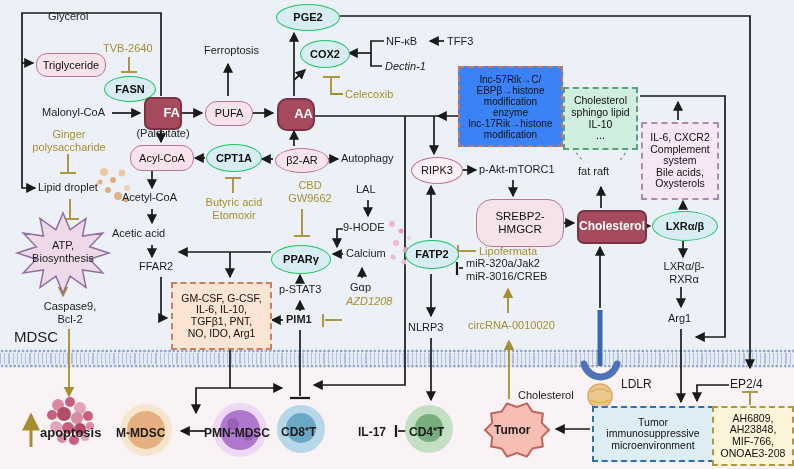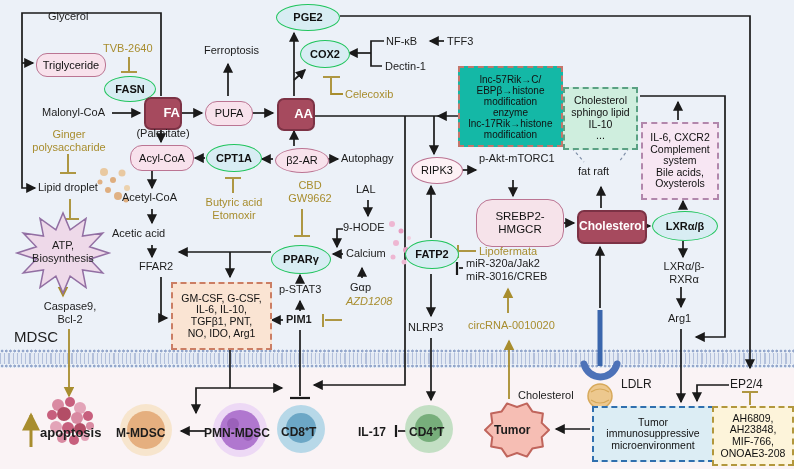--- a/index.html
+++ b/index.html
@@ -207,39 +207,39 @@
       <circle cx="600" cy="396" r="12" fill="#edc88e" stroke="#d7a95b" stroke-width="1.5"></circle>
       <path d="M591,392 q9,-6 18,0" stroke="#d7a95b" stroke-width="1.2" fill="none"></path>
       <path d="M591,400 q9,6 18,0" stroke="#d7a95b" stroke-width="1.2" fill="none"></path>
     </g>
   </svg>
 
   <div class="shape ell teal" style="left:104px;top:76px;width:50px;height:24px;"><span>FASN</span></div>
   <div class="shape pink" style="left:36px;top:53px;width:68px;height:22px;border-radius:11px;"><span>Triglyceride</span></div>
   <div class="shape dark" style="left:144px;top:97px;width:34px;height:29px;"><span>FA</span></div>
   <div class="shape pink" style="left:205px;top:101px;width:46px;height:23px;border-radius:12px;"><span>PUFA</span></div>
-  <div class="shape dark" style="left:277px;top:98px;width:34px;height:29px;"><span>AA</span></div>
+  <div class="shape dark" style="left:277px;top:98px;width:34px;height:29px;border-radius:10px;"><span>AA</span></div>
   <div class="shape ell teal" style="left:276px;top:4px;width:62px;height:25px;"><span>PGE2</span></div>
   <div class="shape ell teal" style="left:300px;top:40px;width:48px;height:26px;"><span>COX2</span></div>
   <div class="shape pink" style="left:130px;top:145px;width:62px;height:24px;border-radius:12px;"><span>Acyl-CoA</span></div>
   <div class="shape ell teal" style="left:206px;top:144px;width:54px;height:26px;"><span>CPT1A</span></div>
   <div class="shape ell pink" style="left:275px;top:148px;width:52px;height:23px;"><span>β2-AR</span></div>
   <div class="shape ell teal" style="left:271px;top:245px;width:58px;height:27px;"><span>PPARγ</span></div>
   <div class="shape ell pink" style="left:411px;top:157px;width:50px;height:25px;background:#fdf1f5;"><span>RIPK3</span></div>
   <div class="shape ell teal" style="left:405px;top:240px;width:52px;height:27px;"><span>FATP2</span></div>
   <div class="shape pink" style="left:476px;top:199px;width:86px;height:46px;border-radius:16px;background:#f6e3ea;font-size:11.5px;"><span>SREBP2-
 HMGCR</span></div>
   <div class="shape dark" style="left:577px;top:210px;width:66px;height:30px;font-size:12px;"><span>Cholesterol</span></div>
   <div class="shape ell teal" style="left:652px;top:211px;width:64px;height:28px;"><span>LXRα/β</span></div>
 
   <div class="shape dash" style="left:171px;top:282px;width:97px;height:64px;background:#fae4d3;border-color:#cb7e64;"><span>GM-CSF, G-CSF,
 IL-6, IL-10,
 TGFβ1, PNT,
 NO, IDO, Arg1</span></div>
-  <div class="shape dash" style="left:458px;top:66px;width:101px;height:77px;background:#14b8a6;border-color:#c5766b;font-size:10px;"><span>lnc-57Rik→C/
+  <div class="shape dash" style="left:458px;top:66px;width:101px;height:77px;background:#3b82f6;border-color:#c5766b;font-size:10px;"><span>lnc-57Rik→C/
 EBPβ→histone
 modification
 enzyme
 lnc-17Rik→histone
 modification</span></div>
   <div class="shape dash" style="left:563px;top:87px;width:71px;height:59px;background:#cfeede;border-color:#5aa183;"><span>Cholesterol
 sphingo lipid
 IL-10
 ...</span></div>
   <div class="shape dash" style="left:641px;top:122px;width:74px;height:74px;background:#f7e6f3;border-color:#b287ac;"><span>IL-6, CXCR2
@@ -255,21 +255,21 @@
 MIF-766,
 ONOAE3-208</span></div>
 
   <div class="lbl" style="left:48px;top:10px;">Glycerol</div>
   <div class="lbl gold" style="left:103px;top:42px;">TVB-2640</div>
   <div class="lbl" style="left:42px;top:106px;">Malonyl-CoA</div>
   <div class="lbl ctr" style="left:130px;top:127px;width:66px;">(Palmitate)</div>
   <div class="lbl" style="left:204px;top:44px;">Ferroptosis</div>
   <div class="lbl" style="left:386px;top:35px;">NF-κB</div>
   <div class="lbl" style="left:447px;top:35px;">TFF3</div>
-  <div class="lbl" style="left:385px;top:60px;">Dectin-1</div>
+  <div class="lbl" style="left:385px;top:60px;font-style:italic;">Dectin-1</div>
   <div class="lbl gold" style="left:345px;top:88px;">Celecoxib</div>
   <div class="lbl gold ctr" style="left:28px;top:128px;width:82px;">Ginger
 polysaccharide</div>
   <div class="lbl" style="left:38px;top:181px;">Lipid droplet</div>
   <div class="lbl ctr" style="left:23px;top:239px;width:80px;">ATP,
 Biosynthesis</div>
   <div class="lbl ctr" style="left:38px;top:300px;width:64px;">Caspase9,
 Bcl-2</div>
   <div class="lbl" style="left:14px;top:328px;font-size:15px;">MDSC</div>
   <div class="lbl gold ctr" style="left:197px;top:196px;width:74px;">Butyric acid
@@ -280,21 +280,21 @@
   <div class="lbl" style="left:341px;top:152px;">Autophagy</div>
   <div class="lbl" style="left:356px;top:183px;">LAL</div>
   <div class="lbl" style="left:343px;top:221px;">9-HODE</div>
   <div class="lbl" style="left:346px;top:247px;">Calcium</div>
   <div class="lbl" style="left:350px;top:281px;">Gαp</div>
   <div class="lbl gold ctr" style="left:282px;top:179px;width:56px;">CBD
 GW9662</div>
   <div class="lbl" style="left:279px;top:283px;">p-STAT3</div>
   <div class="lbl b" style="left:286px;top:313px;">PIM1</div>
   <div class="lbl gold" style="left:346px;top:295px;font-style:italic;">AZD1208</div>
-  <div class="lbl" style="left:479px;top:152px;">p-Akt-mTORC1</div>
+  <div class="lbl" style="left:479px;top:163px;">p-Akt-mTORC1</div>
   <div class="lbl" style="left:578px;top:165px;">fat raft</div>
   <div class="lbl gold" style="left:479px;top:245px;">Lipofermata</div>
   <div class="lbl" style="left:466px;top:257px;">miR-320a/Jak2
 miR-3016/CREB</div>
   <div class="lbl" style="left:408px;top:321px;">NLRP3</div>
   <div class="lbl gold" style="left:468px;top:319px;">circRNA-0010020</div>
   <div class="lbl ctr" style="left:655px;top:260px;width:58px;">LXRα/β-
 RXRα</div>
   <div class="lbl" style="left:668px;top:312px;">Arg1</div>
   <div class="lbl" style="left:621px;top:377px;font-size:12px;">LDLR</div>

